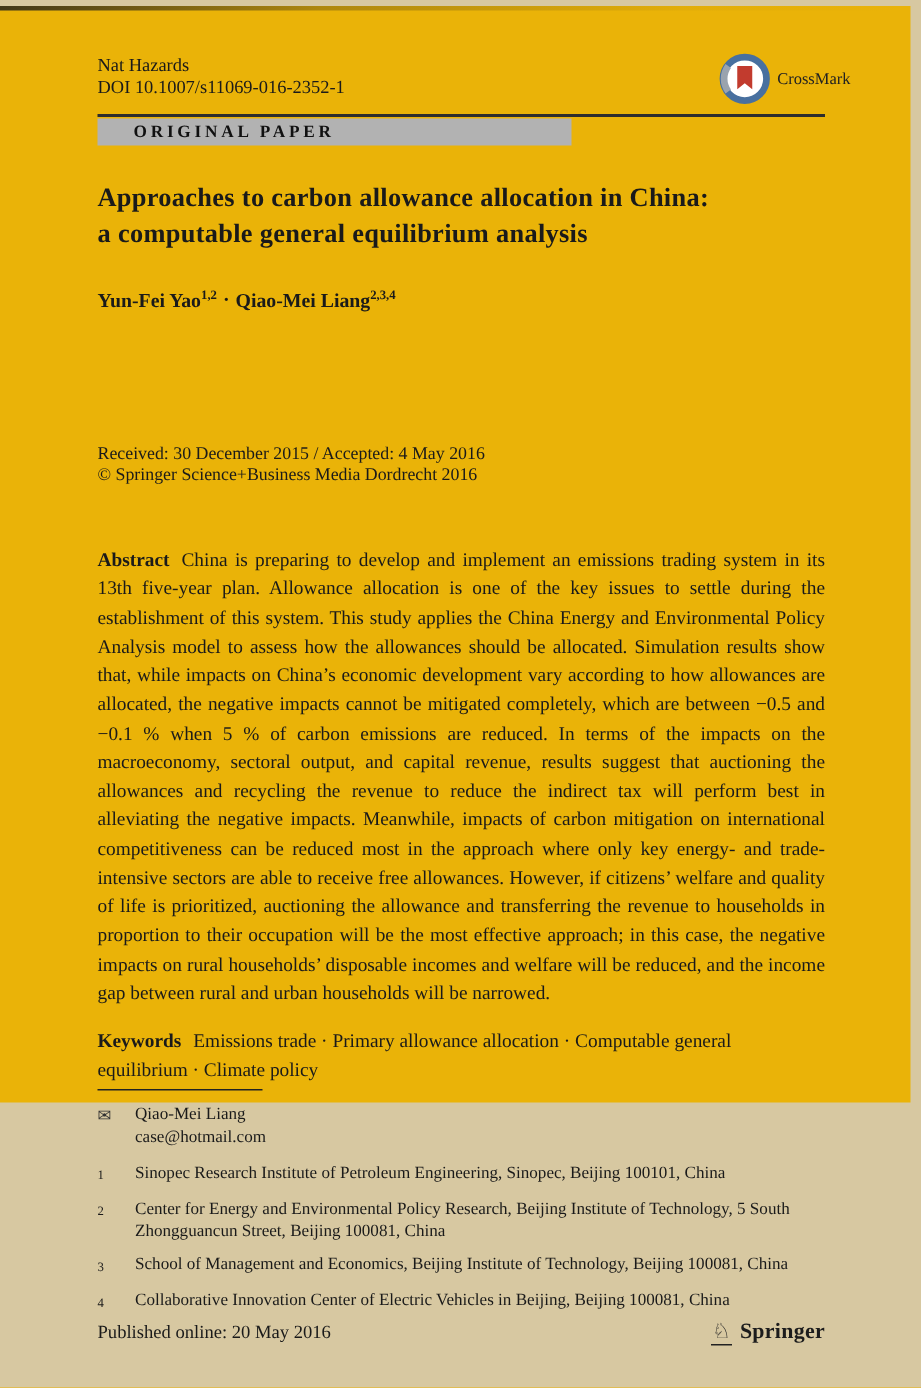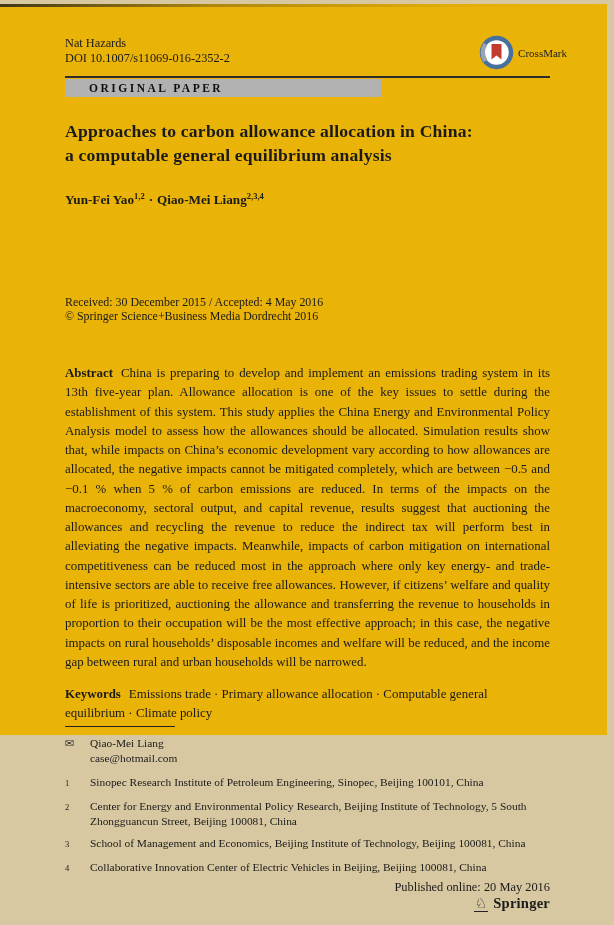--- a/index.html
+++ b/index.html
@@ -56,39 +56,39 @@
   .corr { display:flex; margin-bottom:9px; }
   .icon-cell { width:25px; flex:0 0 25px; }
   .email-icon { font-family:"DejaVu Sans", sans-serif; font-size:11px; color:#333; }
   .email { display:block; color:#1a1a1a; text-decoration:none; }
   .aff { display:flex; margin-top:7.5px; }
   .aff-num { width:25px; flex:0 0 25px; font-size:8.5px; padding-top:1px; }
   .aff-text { flex:1; }
 
   
   .publine {
-    top:876px; display:flex; justify-content:space-between; align-items:flex-end;flex-direction:column;
+    top:876px; display:flex; justify-content:space-between; align-items:center;
   }
   .published { font-size:12.4px; }
   .springer { display:flex; align-items:center; gap:5px; }
   .springer-glyph {
     font-family:"DejaVu Sans", sans-serif; font-size:14px; line-height:14px;
     border-bottom:1.5px solid #222; padding:0 1px 1px 1px; color:#222;
   }
   .springer-word { font-size:14.6px; font-weight:600; color:#1c1c1c; letter-spacing:0.2px; }
 </style>
 </head>
 <body>
 
 <div class="sheet">
   <div class="edge-shadow"></div>
 
   <div class="col hdr">
     <div class="journal-line">Nat Hazards</div>
-    <div class="journal-line">DOI 10.1007/s11069-016-2352-2</div>
+    <div class="journal-line">DOI 10.1007/s11069-016-2352-1</div>
 
     <div class="crossmark">
       <svg width="35" height="35" viewBox="0 0 35 35">
         <circle cx="17.5" cy="17.5" r="14.5" fill="#ffffff" stroke="#48709f" stroke-width="4.5"></circle>
         <path d="M 6.5 26 A 14.5 14.5 0 0 1 6.5 9" fill="none" stroke="#9aa3ae" stroke-width="4.5"></path>
         <path d="M 12.5 9 h 10 v 15.5 l -5 -4 l -5 4 z" fill="#c23b2e"></path>
       </svg>
       <span class="crossmark-label">CrossMark</span>
     </div>
 

